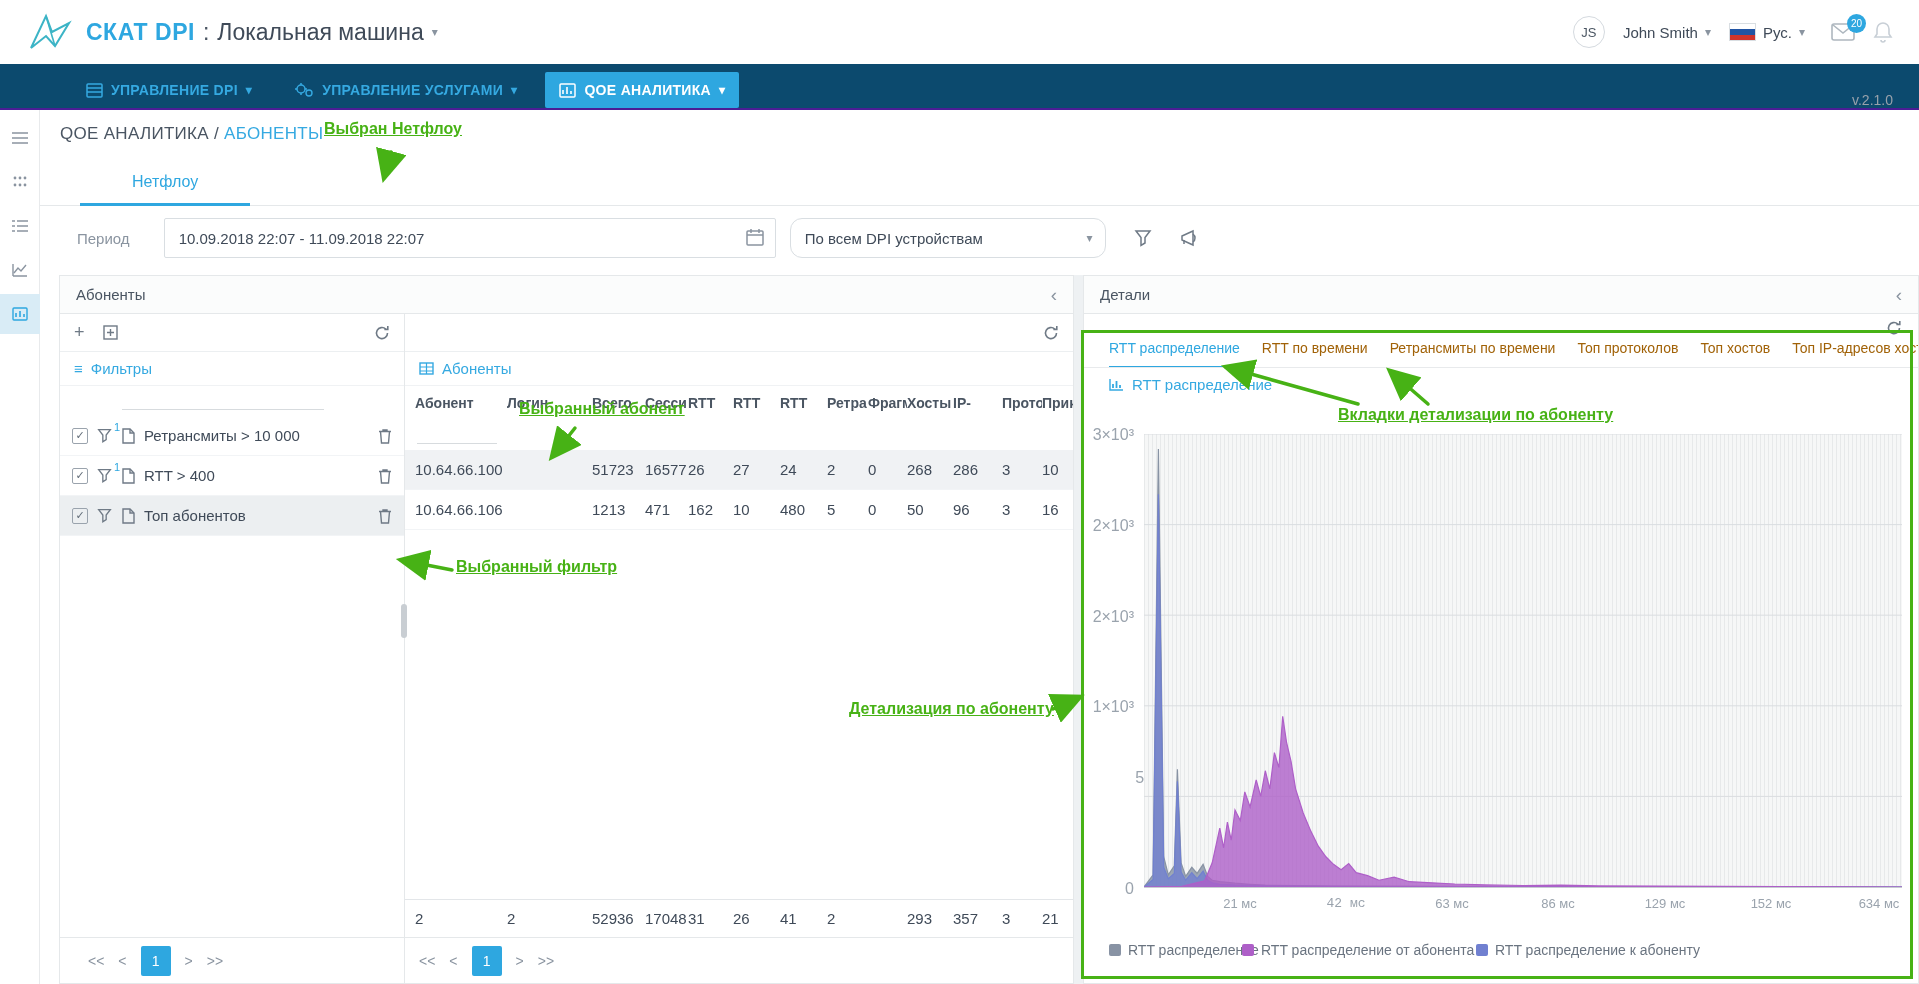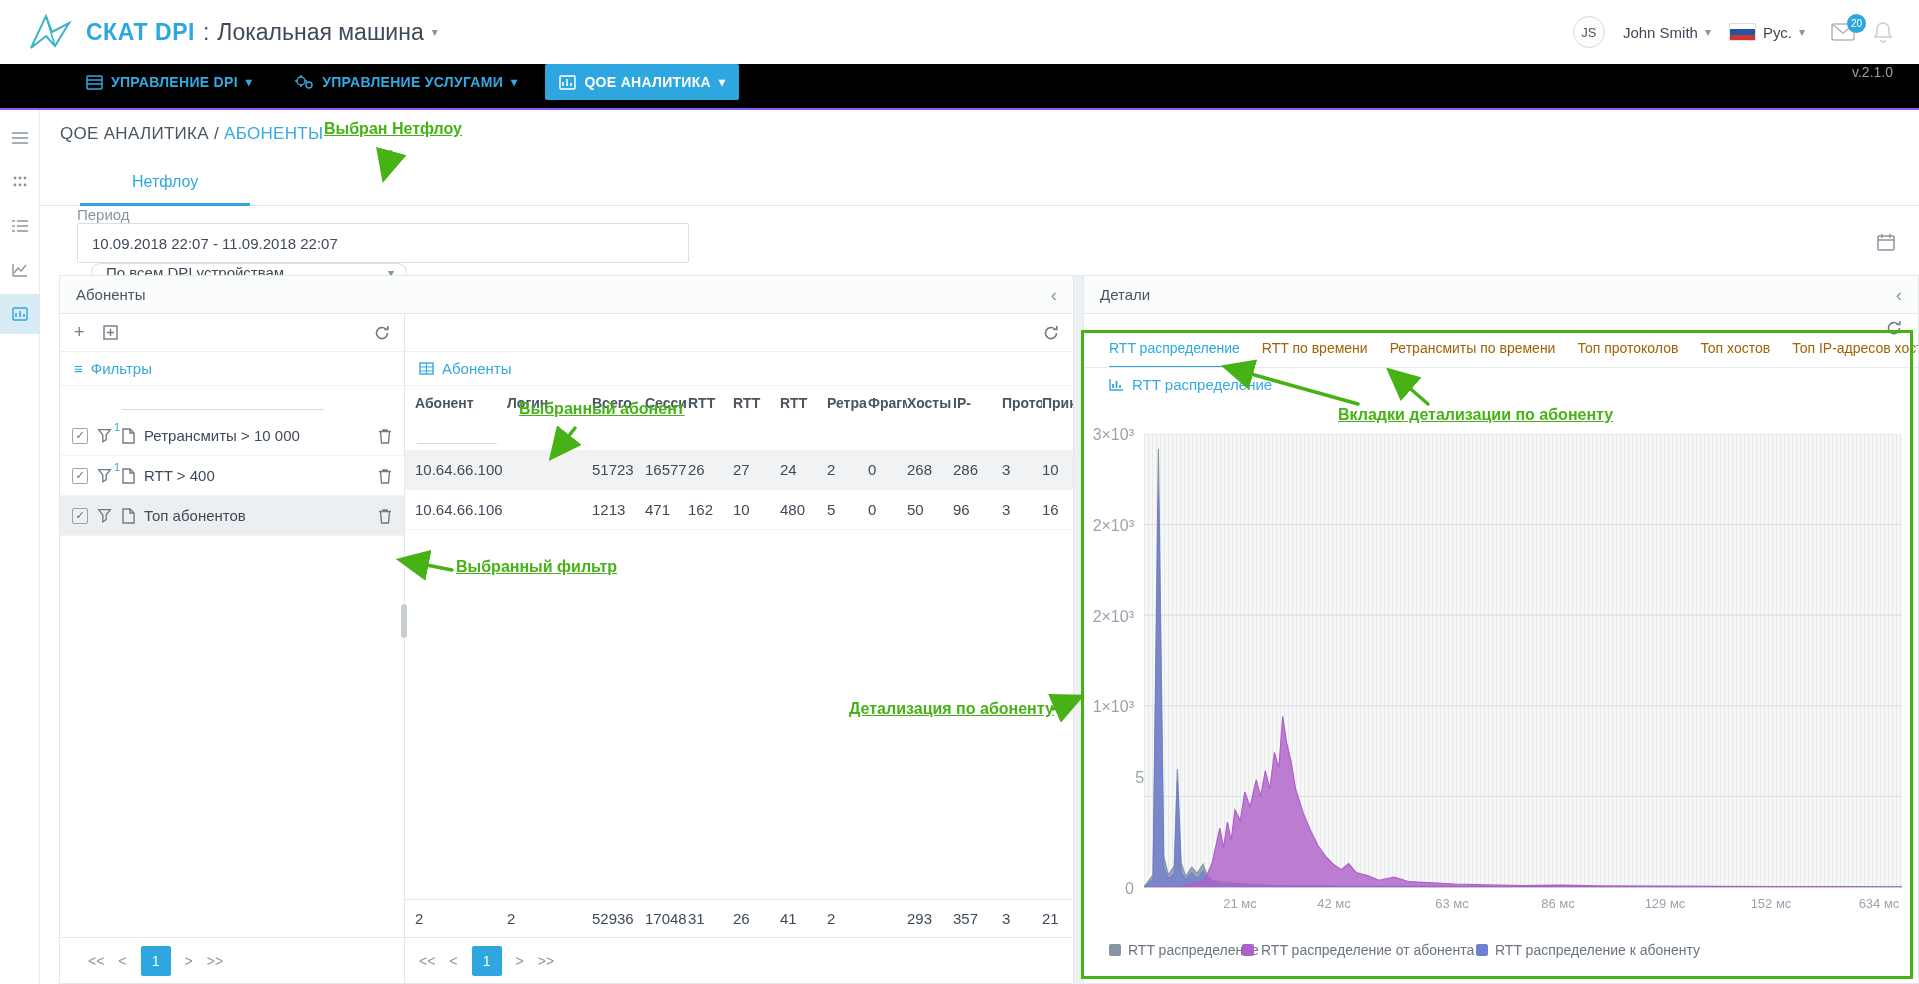--- a/index.html
+++ b/index.html
@@ -18,38 +18,38 @@
   .avatar{width:32px;height:32px;border:1px solid #d5dadf;border-radius:50%;display:flex;align-items:center;justify-content:center;font-size:13px;color:#4a5562;}
   .usermenu,.langmenu{display:flex;align-items:center;gap:7px;font-size:15px;color:#3f4a58;cursor:pointer;}
   .flag{width:27px;height:18px;border:1px solid #d9dee2;display:flex;flex-direction:column;}
   .flag i{flex:1;}
   .flag i:nth-child(1){background:#fff;}
   .flag i:nth-child(2){background:#2255a4;}
   .flag i:nth-child(3){background:#d0342c;}
   .mailwrap{position:relative;margin-left:8px;}
   .badge{position:absolute;top:-9px;right:-11px;background:#2ea7e0;color:#fff;font-size:10px;min-width:19px;height:19px;border-radius:10px;display:flex;align-items:center;justify-content:center;padding:0 3px;}
   
-  .navbar{position:absolute;left:0;top:64px;right:0;height:46px;display:flex;align-items:flex-start;gap:14px;padding:0 26px 0 72px;border-bottom:2px solid #8b5cf6;background:#000000;}
+  .navbar{position:absolute;left:0;top:64px;right:0;height:46px;display:flex;align-items:flex-end;gap:14px;padding:0 26px 0 72px;border-bottom:2px solid #4c1d95;background:#0c4a6e;}
   .navitem{display:flex;align-items:center;gap:8px;height:36px;padding:0 14px;font-size:14px;font-weight:bold;letter-spacing:.3px;color:#35a9e1;border-radius:2px;cursor:pointer;}
   .navitem .caret{color:#35a9e1;}
   .navitem.active{background:#2ea7e0;color:#fff;}
   .navitem.active .caret{color:#fff;}
   .version{margin-left:auto;font-size:14px;color:#98a1ab;}
   
   .rail{position:absolute;left:0;top:110px;bottom:0;width:40px;background:#fff;border-right:1px solid #e8eaec;display:flex;flex-direction:column;align-items:center;padding-top:8px;gap:4px;}
   .railbtn{width:40px;height:40px;display:flex;align-items:center;justify-content:center;color:#8a94a0;cursor:pointer;}
   .railbtn.active{background:#d9ecf6;}
   
   .content{position:absolute;left:40px;top:110px;right:0;bottom:0;background:#fff;}
   .breadcrumb{position:absolute;left:20px;top:14px;font-size:17px;letter-spacing:.3px;color:#4a5562;}
   .breadcrumb .cur{color:#35a9e1;}
   .tabsrow{position:absolute;left:0;right:0;top:50px;height:46px;border-bottom:1px solid #e5e8ea;display:flex;padding-left:40px;}
   .vtab{height:46px;display:flex;align-items:center;padding:0 52px;font-size:16px;color:#3f4a58;cursor:pointer;}
   .vtab.active{color:#2ea7e0;border-bottom:3px solid #2ea7e0;}
-  .filterbar{position:absolute;left:0;right:12px;top:96px;height:64px;display:flex;padding-left:37px;flex-direction:column;}
+  .filterbar{position:absolute;left:0;right:12px;top:96px;height:64px;display:flex;align-items:center;padding-left:37px;}
   .fb-label{font-size:15px;color:#8a94a0;margin-right:34px;}
   .dateinput{width:612px;height:40px;border:1px solid #d9dee2;border-radius:2px;font-size:15px;color:#3f4a58;padding:0 40px 0 14px;font-family:"Liberation Sans",sans-serif;background:#fff;}
   .datewrap{position:relative;}
   .calicon{position:absolute;right:12px;top:10px;}
   .selectbox{margin-left:14px;width:316px;height:40px;border:1px solid #d9dee2;border-radius:12px;display:flex;align-items:center;justify-content:space-between;font-size:15px;color:#3f4a58;padding:0 12px 0 14px;cursor:pointer;background:#fff;}
   .fb-icon{margin-left:28px;cursor:pointer;}
   
   .panels{position:absolute;left:19px;right:0;top:165px;bottom:0;display:flex;gap:9px;background:#eef1f3;}
   .panel{background:#fff;border:1px solid #e5e8ea;display:flex;flex-direction:column;}
   .panel-left{width:1015px;}
@@ -91,21 +91,21 @@
   .refbtn{position:absolute;top:44px;right:16px;cursor:pointer;}
   .dtabs{position:absolute;left:0;right:0;top:64px;height:28px;display:flex;gap:22px;padding-left:25px;border-bottom:1px solid #e8eaec;overflow:hidden;}
   .dtab{font-size:14px;color:#a16207;white-space:nowrap;cursor:pointer;height:28px;}
   .dtab.active{color:#2ea7e0;border-bottom:2px solid #2ea7e0;}
   .charttitle{position:absolute;left:25px;top:100px;display:flex;align-items:center;gap:8px;font-size:15px;color:#35a9e1;}
   .plot{position:absolute;left:60px;top:158px;width:758px;height:454px;border-bottom:1px solid #c6cbd0;background:repeating-linear-gradient(90deg,#e7e9ea 0px,#e7e9ea 1px,#f6f7f7 1px,#f6f7f7 4px);}
   .plot svg{position:absolute;left:0;top:0;width:100%;height:100%;}
   .ylab{position:absolute;left:0;width:50px;text-align:right;font-size:16px;color:#9aa3ad;}
   .yt0{top:150px;} .yt1{top:241px;} .yt2{top:332px;} .yt3{top:422px;} .yt4{top:493px;margin-left:28px;} .yt5{top:604px;}
   .xlab{position:absolute;top:620px;width:60px;text-align:center;font-size:13px;color:#9aa3ad;}
-  .xt0{left:126px;} .xt1{left:220px;} .xt2{left:338px;} .xt3{left:444px;} .xt4{left:551px;} .xt5{left:657px;} .xt6{left:765px;}
+  .xt0{left:126px;} .xt1{left:232px;font-family:Liberation Mono, monospace;} .xt2{left:338px;} .xt3{left:444px;} .xt4{left:551px;} .xt5{left:657px;} .xt6{left:765px;}
   .legend{position:absolute;left:0;top:666px;height:20px;width:100%;}
   .litem{position:absolute;display:flex;align-items:center;gap:7px;font-size:14px;color:#6a7480;}
   .li0{left:25px;} .li1{left:158px;} .li2{left:392px;}
   .swatch{width:12px;height:12px;border-radius:2px;background:#999;}
   
   .greenbox{position:absolute;left:1081px;top:330px;width:832px;height:649px;border:3px solid #47b215;z-index:40;pointer-events:none;}
   .anno{position:absolute;z-index:45;color:#47b215;font-size:16px;font-weight:bold;text-decoration:underline;pointer-events:none;white-space:nowrap;}
   .an1{left:324px;top:120px;} .an2{left:519px;top:400px;} .an3{left:456px;top:558px;} .an4{left:849px;top:700px;} .an5{left:1338px;top:406px;}
   .arrows{position:absolute;left:0;top:0;width:1919px;height:984px;z-index:44;pointer-events:none;}
 </style>

